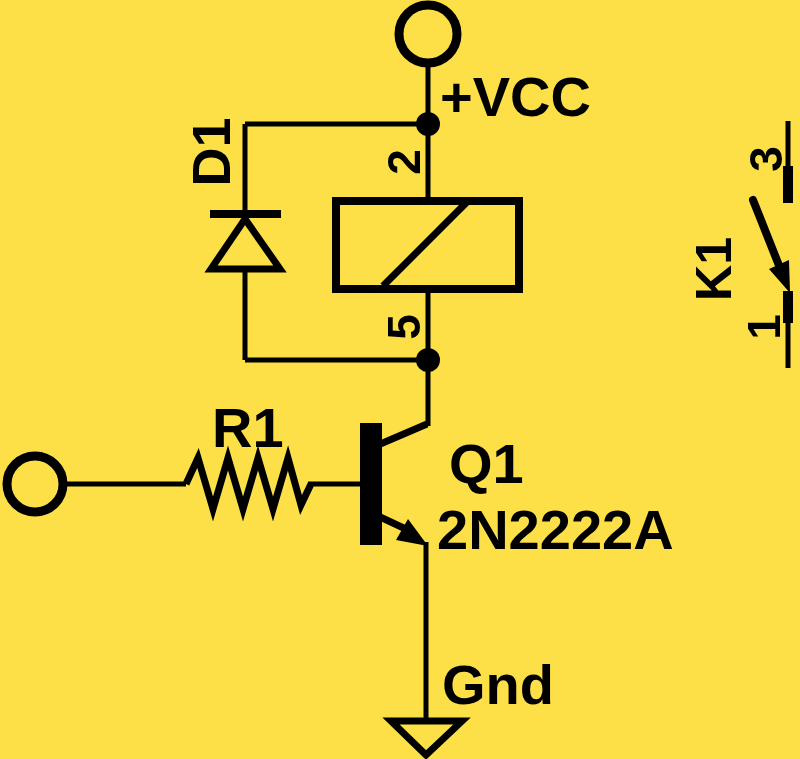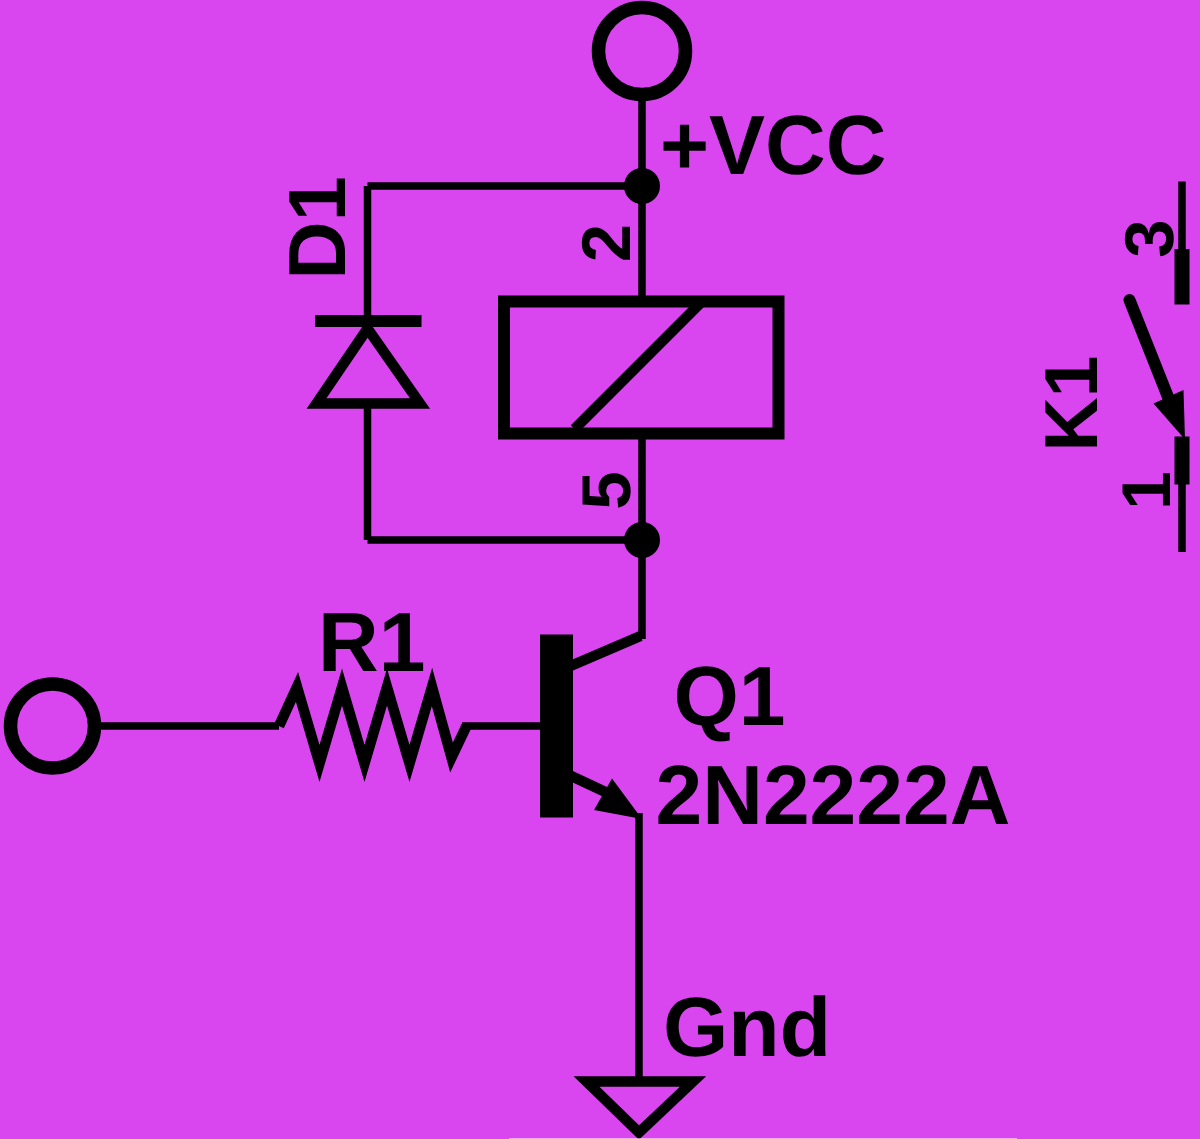--- a/index.html
+++ b/index.html
@@ -1,20 +1,20 @@
 <!DOCTYPE html>
 <html><head>
 <meta charset="utf-8">
 <style>
   html, body { margin: 0; padding: 0; background: #ffffff; }
   .canvas {
     position: relative;
     width: 800px;
     height: 759px;
-    background: #d946ef;
+    background: #fde047;
     overflow: hidden;
   }
   svg { display: block; }
   .wire   { stroke: #000000; stroke-width: 5; fill: none; }
   .sym7   { stroke: #000000; stroke-width: 7; fill: none; }
   .sym8   { stroke: #000000; stroke-width: 8; fill: none; }
   .sym9   { stroke: #000000; stroke-width: 9; fill: none; }
   .sym10  { stroke: #000000; stroke-width: 10; fill: none; }
   .solid  { fill: #000000; stroke: none; }
   text {

